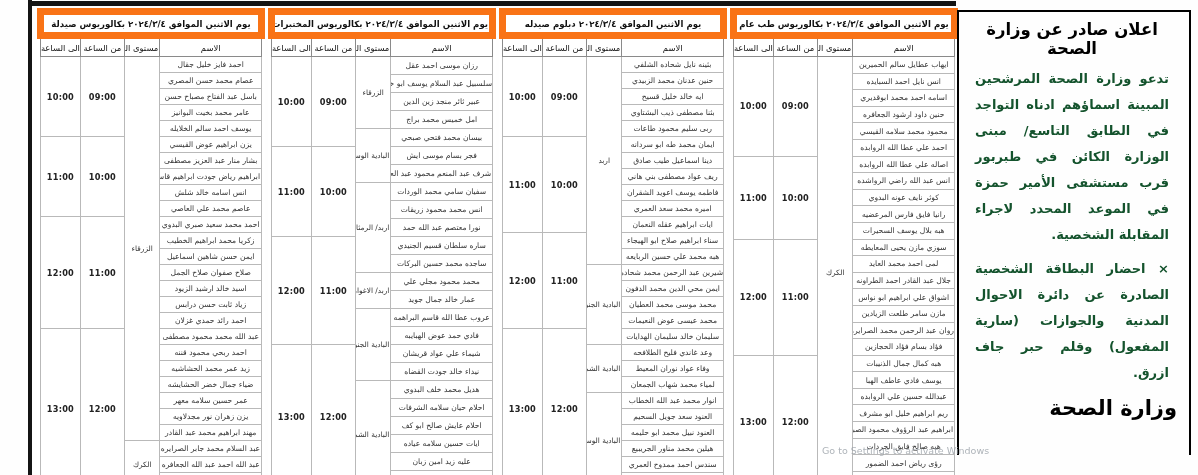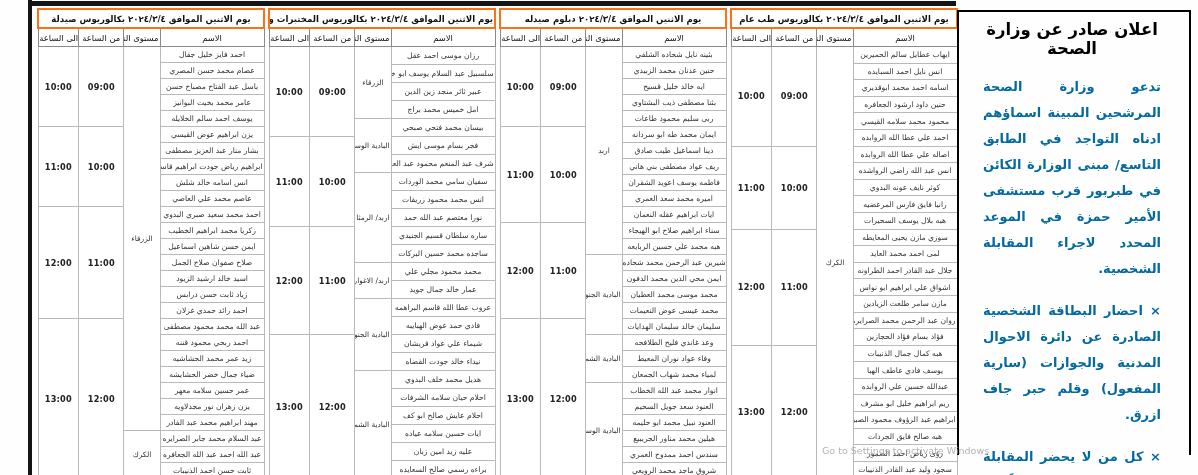--- a/index.html
+++ b/index.html
@@ -7,34 +7,34 @@
     width:1198px;height:475px;overflow:hidden;position:relative;
     background:#fefefe;font-family:"DejaVu Sans",sans-serif;color:#222;
   }
   
   .frame-top{position:absolute;left:28px;top:1px;width:928px;height:5px;background:#141414;}
   .frame-left{position:absolute;left:28px;top:0;width:4px;height:475px;background:#141414;}
   
   .tables-row{position:absolute;left:37px;top:8px;display:flex;gap:3px;align-items:flex-start;}
   table.sched{border-collapse:collapse;width:228px;table-layout:fixed;background:#fff;direction:rtl;}
   .sched td{border:1px solid #b9b9b9;text-align:center;vertical-align:middle;padding:0 1px;overflow:hidden;white-space:nowrap;}
-  .sched td.ttl{border:2px solid #f97316;font-weight:bold;font-size:8.6px;height:17px;color:#111;}
+  .sched td.ttl{border:7px solid #f97316;font-weight:bold;font-size:8.6px;height:17px;color:#111;}
   .sched td.hdr{border:1px solid #8a8a8a;font-size:8.4px;height:17px;color:#111;}
   .sched td.nm{font-size:7.6px;color:#333;}
   .sched td.lvl{font-size:7.4px;color:#333;}
   .sched td.tm{font-size:8.2px;font-weight:bold;color:#222;letter-spacing:.2px;direction:ltr;margin-left:40px;}
   .t0 tr{height:16px;} .t1 tr{height:18px;} .t2 tr{height:16px;} .t3 tr{height:16.6px;}
   
   .announce{
     position:absolute;left:957px;top:10px;width:234px;height:445px;
     border:2px solid #000;border-bottom:none;box-sizing:border-box;
     padding:4px 12px 0 8px;direction:rtl;text-align:justify;background:#fefefe;
   }
   .announce h1{font-size:16.5px;font-weight:bold;text-align:center;margin:4px 0 8px;color:#000;}
-  .announce p{font-size:13px;font-weight:bold;line-height:2.0;margin:16px;color:#0369a1;}
+  .announce p{font-size:13px;font-weight:bold;line-height:2.0;margin:8px;color:#14532d;}
   .announce p.bullet{margin-top:0;}
   .announce .sig{font-size:21px;font-weight:bold;margin-top:10px;text-align:right;color:#000;}
   
   .watermark{position:absolute;left:822px;top:444px;direction:ltr;color:#9aa1a8;opacity:.8;pointer-events:none;}
   .watermark .w1{font-size:15px;}
   .watermark .w2{font-size:9.5px;margin-top:1px;}
 </style>
 </head>
 <body>
 
@@ -475,20 +475,19 @@
         </tr>
       </tbody>
     </table>
   </div>
 
 <div class="announce">
   <h1>اعلان صادر عن وزارة الصحة</h1>
   <p>تدعو وزارة الصحة المرشحين المبينة اسماؤهم ادناه التواجد في الطابق التاسع/ مبنى الوزارة الكائن في طبربور قرب مستشفى الأمير حمزة في الموعد المحدد لاجراء المقابلة الشخصية.</p>
   <div>
       <p class="bullet">× احضار البطاقة الشخصية الصادرة عن دائرة الاحوال المدنية والجوازات (سارية المفعول) وقلم حبر جاف ازرق.</p>
-      <p class="bullet">× كل من لا يحضر المقابلة الشخصية يعتبر مستنكفاً.</p>
     </div>
   <div class="sig">وزارة الصحة</div>
 </div>
 
 <div class="watermark">
   <div class="w2">Go to Settings to activate Windows</div>
 </div>
 
 </body></html>

